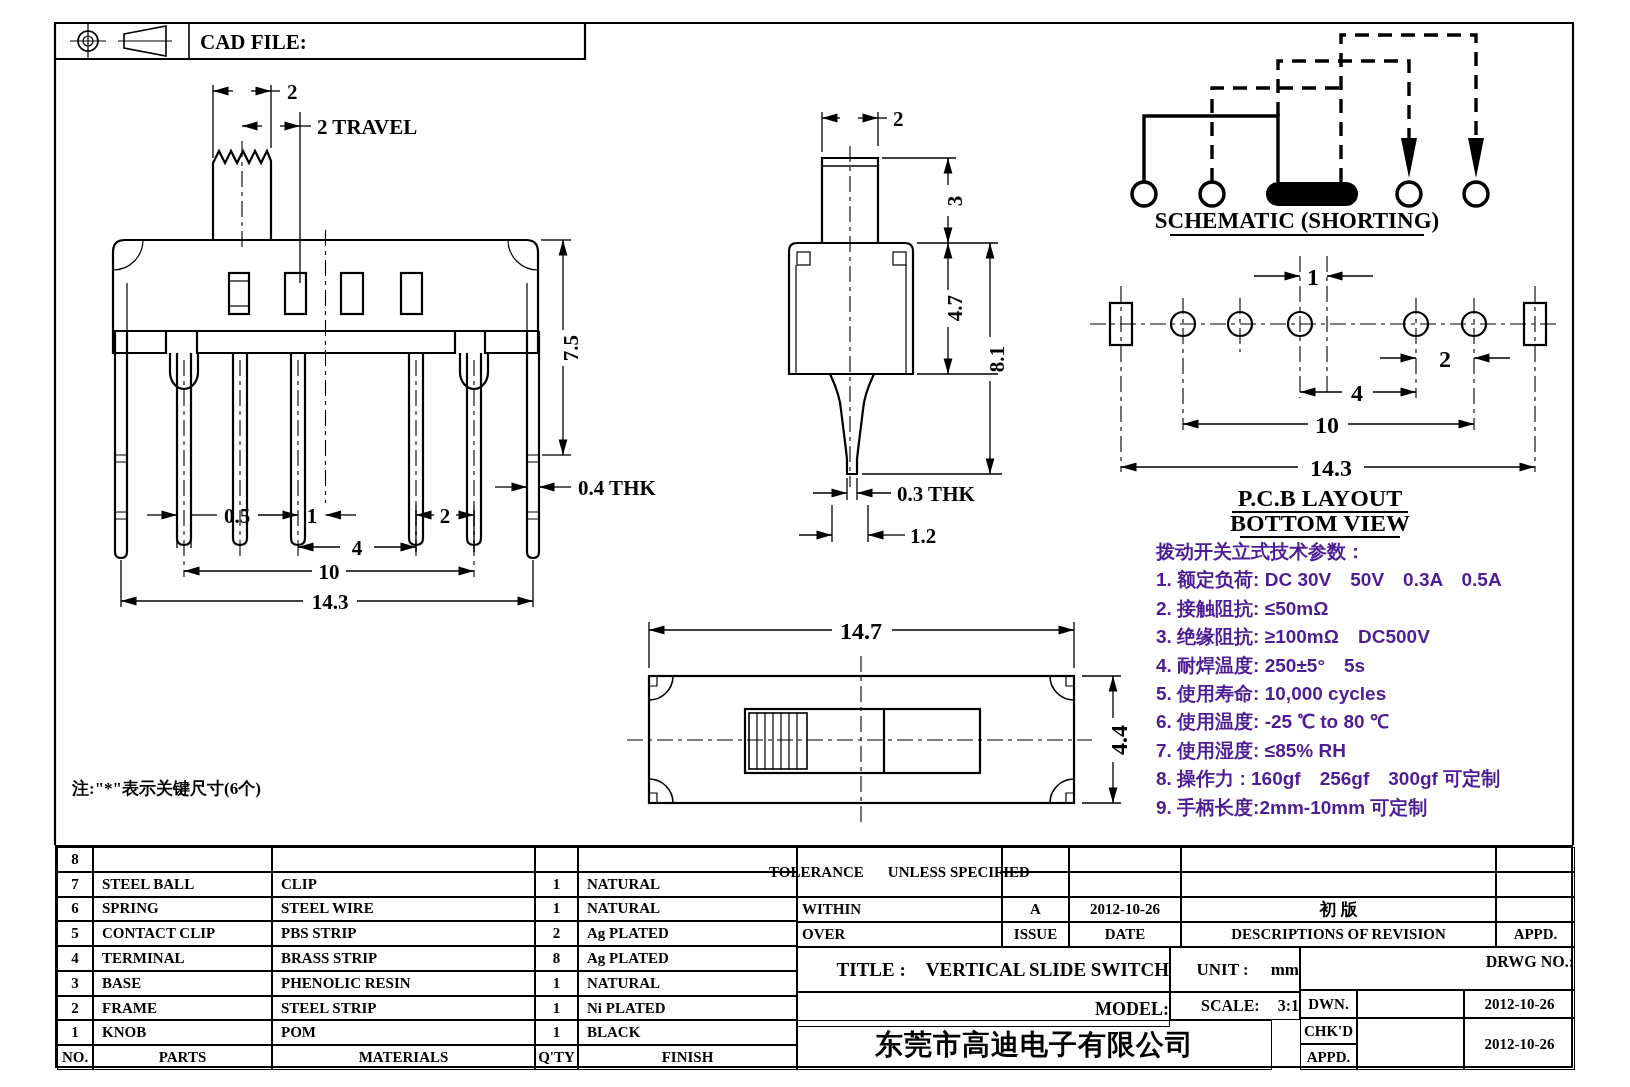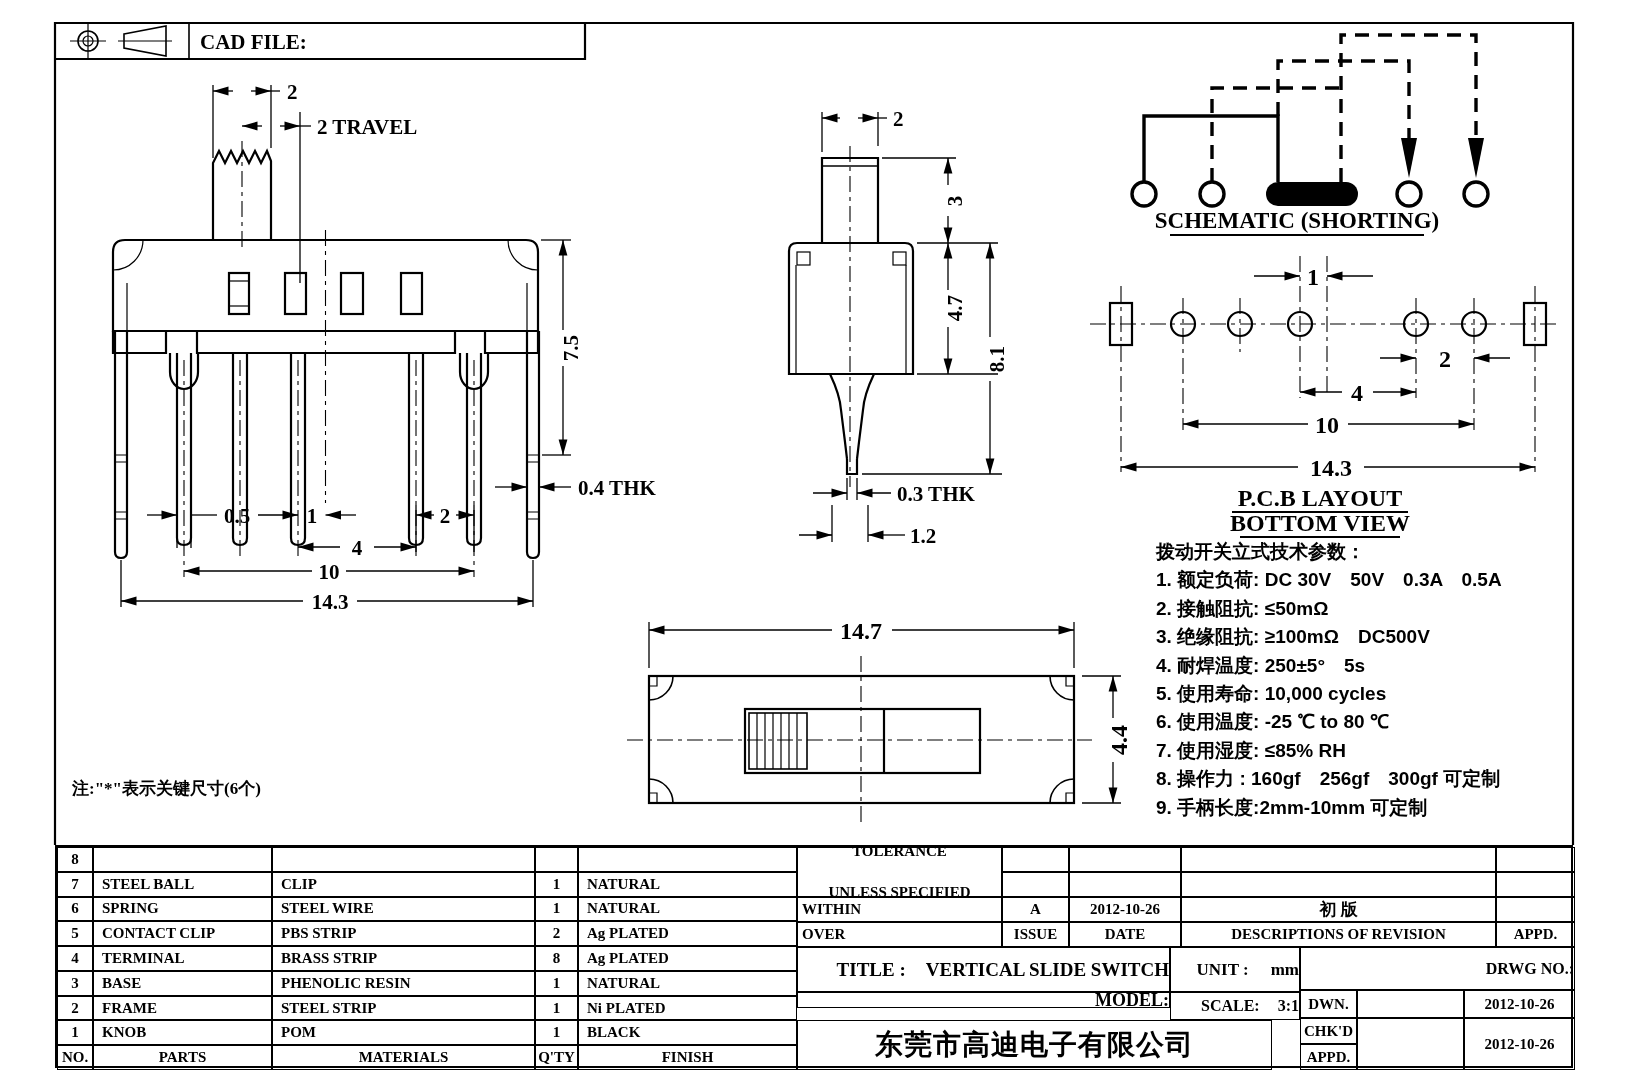--- a/index.html
+++ b/index.html
@@ -23,21 +23,21 @@
   .pc{box-sizing:border-box;border:1.5px solid #000;display:flex;align-items:center;
       font-family:"Liberation Serif",serif;font-weight:bold;font-size:15px;white-space:nowrap;}
   .cc{justify-content:center;}
   .cl8{padding-left:8px;}
   .rgrid{position:absolute;left:740px;top:0;width:778px;height:100px;display:grid;
          grid-template-columns:205px 67px 112px 315px 79px;grid-template-rows:repeat(4,1fr);}
   .rc{box-sizing:border-box;border:1.5px solid #000;display:flex;align-items:center;justify-content:center;
       font-family:"Liberation Serif",serif;font-weight:bold;font-size:15px;white-space:nowrap;}
   .tblock{position:absolute;left:740px;top:100px;width:778px;height:123px;}
   .spec-list{position:absolute;left:1156px;top:538px;width:420px;font-family:"Liberation Sans",sans-serif;
-             font-weight:bold;font-size:19px;line-height:28.4px;white-space:nowrap;color:#000000;}
+             font-weight:bold;font-size:19px;line-height:28.4px;white-space:nowrap;color:#4c1d95;}
   .spec-list div{height:28.4px;}
   #note{position:absolute;left:72px;top:777px;font-family:"Liberation Serif",serif;font-weight:bold;font-size:17px;}
 </style>
 </head>
 <body>
 
 <div id="sheet">
 
 <svg width="1630" height="845" viewBox="0 0 1630 845" style="position:absolute;left:0;top:0">
   <defs>
@@ -352,21 +352,21 @@
       <div class="pc cl8">BLACK</div>
 
       <div class="pc cc">NO.</div>
       <div class="pc cc">PARTS</div>
       <div class="pc cc">MATERIALS</div>
       <div class="pc cc">Q'TY</div>
       <div class="pc cc">FINISH</div>
     </div>
 
     <div class="rgrid">
-      <div class="rc" style="grid-column:1;grid-row:1/3;flex-direction:column;justify-content:center;gap:24px;">
+      <div class="rc" style="grid-column:1;grid-row:1/3;flex-direction:row;justify-content:center;gap:24px;">
         <span>TOLERANCE</span>
         <span>UNLESS  SPECIFIED</span>
       </div>
       <div class="rc" style="grid-column:2;grid-row:1;"></div>
       <div class="rc" style="grid-column:3;grid-row:1;"></div>
       <div class="rc" style="grid-column:4;grid-row:1;"></div>
       <div class="rc" style="grid-column:5;grid-row:1;"></div>
       <div class="rc" style="grid-column:2;grid-row:2;"></div>
       <div class="rc" style="grid-column:3;grid-row:2;"></div>
       <div class="rc" style="grid-column:4;grid-row:2;"></div>
@@ -385,27 +385,27 @@
 
     <div class="tblock">
       <div class="cell" style="left:0;top:0;width:373px;height:45px;font-size:19px;gap:20px;padding-left:10px;">
         <span>TITLE :</span>
         <span>VERTICAL SLIDE SWITCH</span>
       </div>
       <div class="cell" style="left:373px;top:0;width:130px;height:45px;font-size:17px;gap:22px;padding-left:10px;">
         <span>UNIT :</span>
         <span>mm</span>
       </div>
-      <div class="cell" style="left:0;top:45px;width:373px;height:16px;font-size:18px;padding-left:10px;">MODEL:</div>
+      <div class="cell" style="left:0;top:45px;width:373px;height:35px;font-size:18px;padding-left:10px;">MODEL:</div>
       <div class="cell" style="left:373px;top:45px;width:130px;height:28px;font-size:16px;gap:18px;padding-left:10px;">
         <span>SCALE:</span>
         <span>3:1</span>
       </div>
       <div class="cell" style="left:0;top:73px;width:475px;height:50px;font-size:28px;justify-content:center;font-family:'DejaVu Sans',sans-serif;letter-spacing:1px;">东莞市高迪电子有限公司</div>
-      <div class="cell" style="left:503px;top:0;width:275px;height:43px;font-size:16px;padding-left:8px;align-items:flex-start;padding-top:12px;">DRWG NO.:</div>
+      <div class="cell" style="left:503px;top:0;width:275px;height:43px;font-size:16px;padding-left:8px;align-items:flex-start;padding-top:5px;">DRWG NO.:</div>
       <div class="cell" style="left:503px;top:43px;width:57px;height:28px;font-size:15px;justify-content:center;">DWN.</div>
       <div class="cell" style="left:560px;top:43px;width:107px;height:28px;"></div>
       <div class="cell" style="left:667px;top:43px;width:111px;height:28px;justify-content:center;">2012-10-26</div>
       <div class="cell" style="left:503px;top:71px;width:57px;height:26px;justify-content:center;">CHK'D</div>
       <div class="cell" style="left:503px;top:97px;width:57px;height:26px;justify-content:center;">APPD.</div>
       <div class="cell" style="left:560px;top:71px;width:107px;height:52px;"></div>
       <div class="cell" style="left:667px;top:71px;width:111px;height:52px;justify-content:center;">2012-10-26</div>
     </div>
   </div>
 </div>

